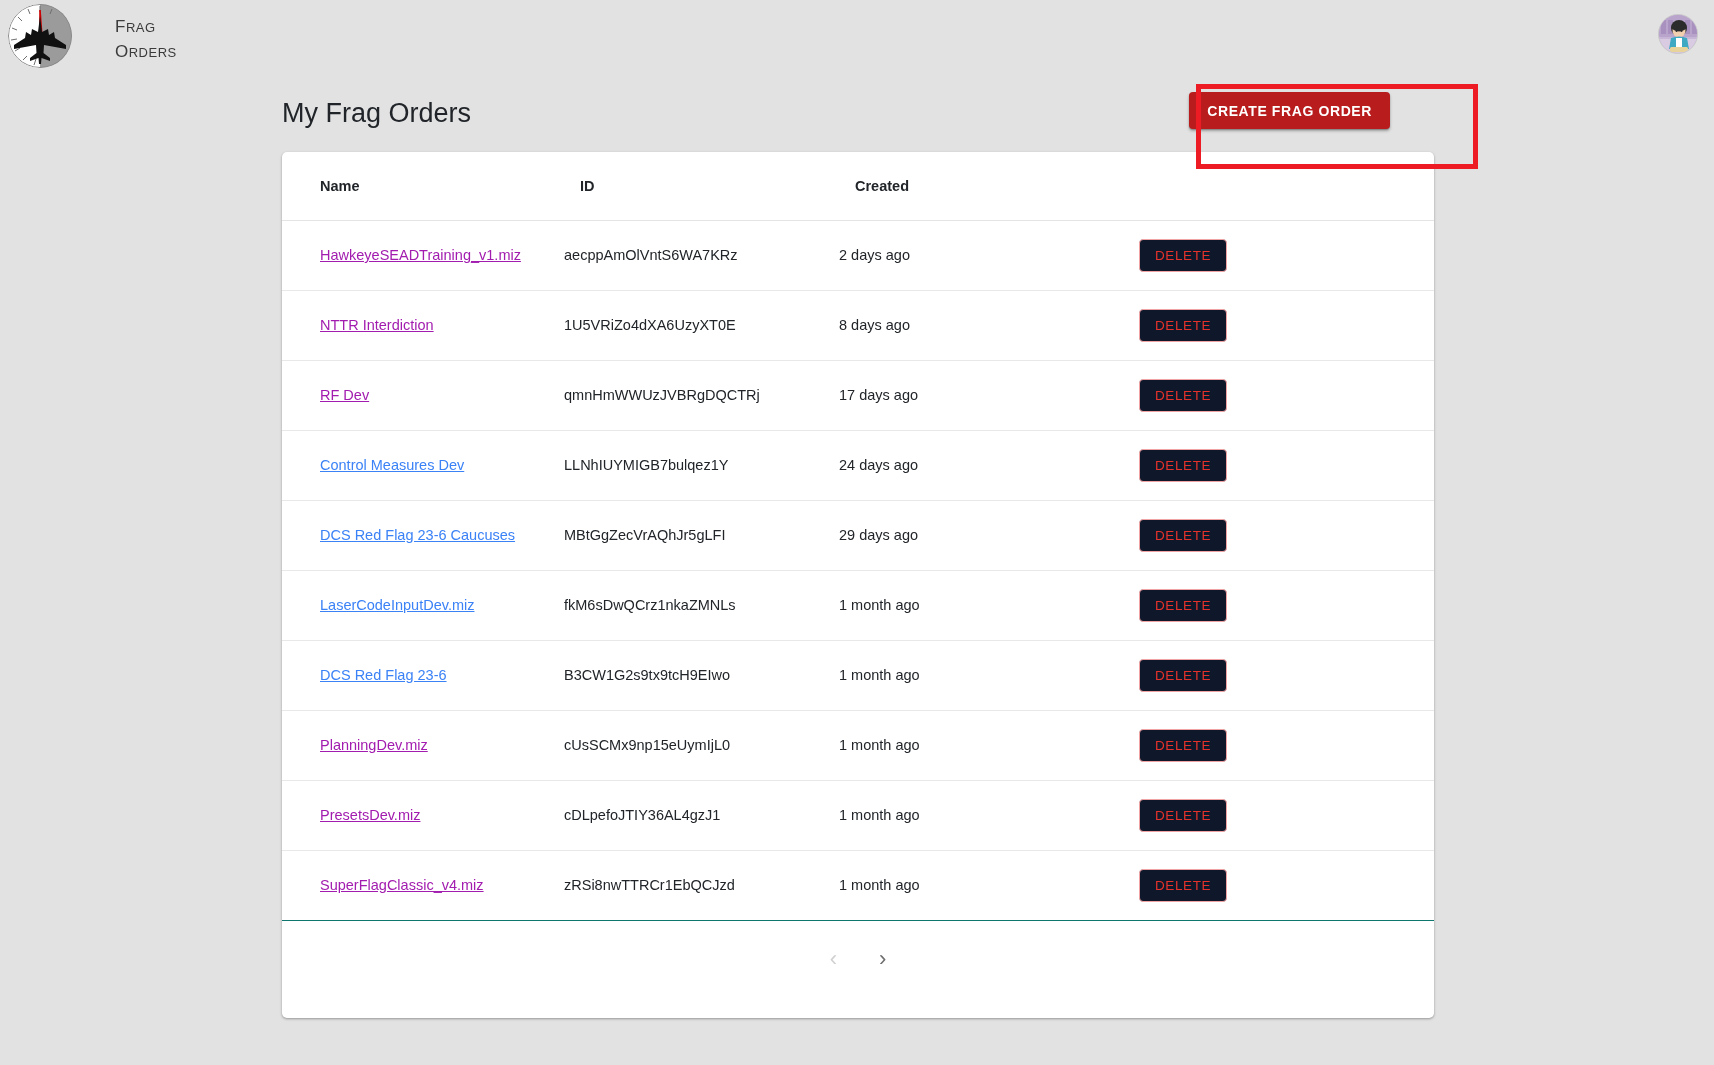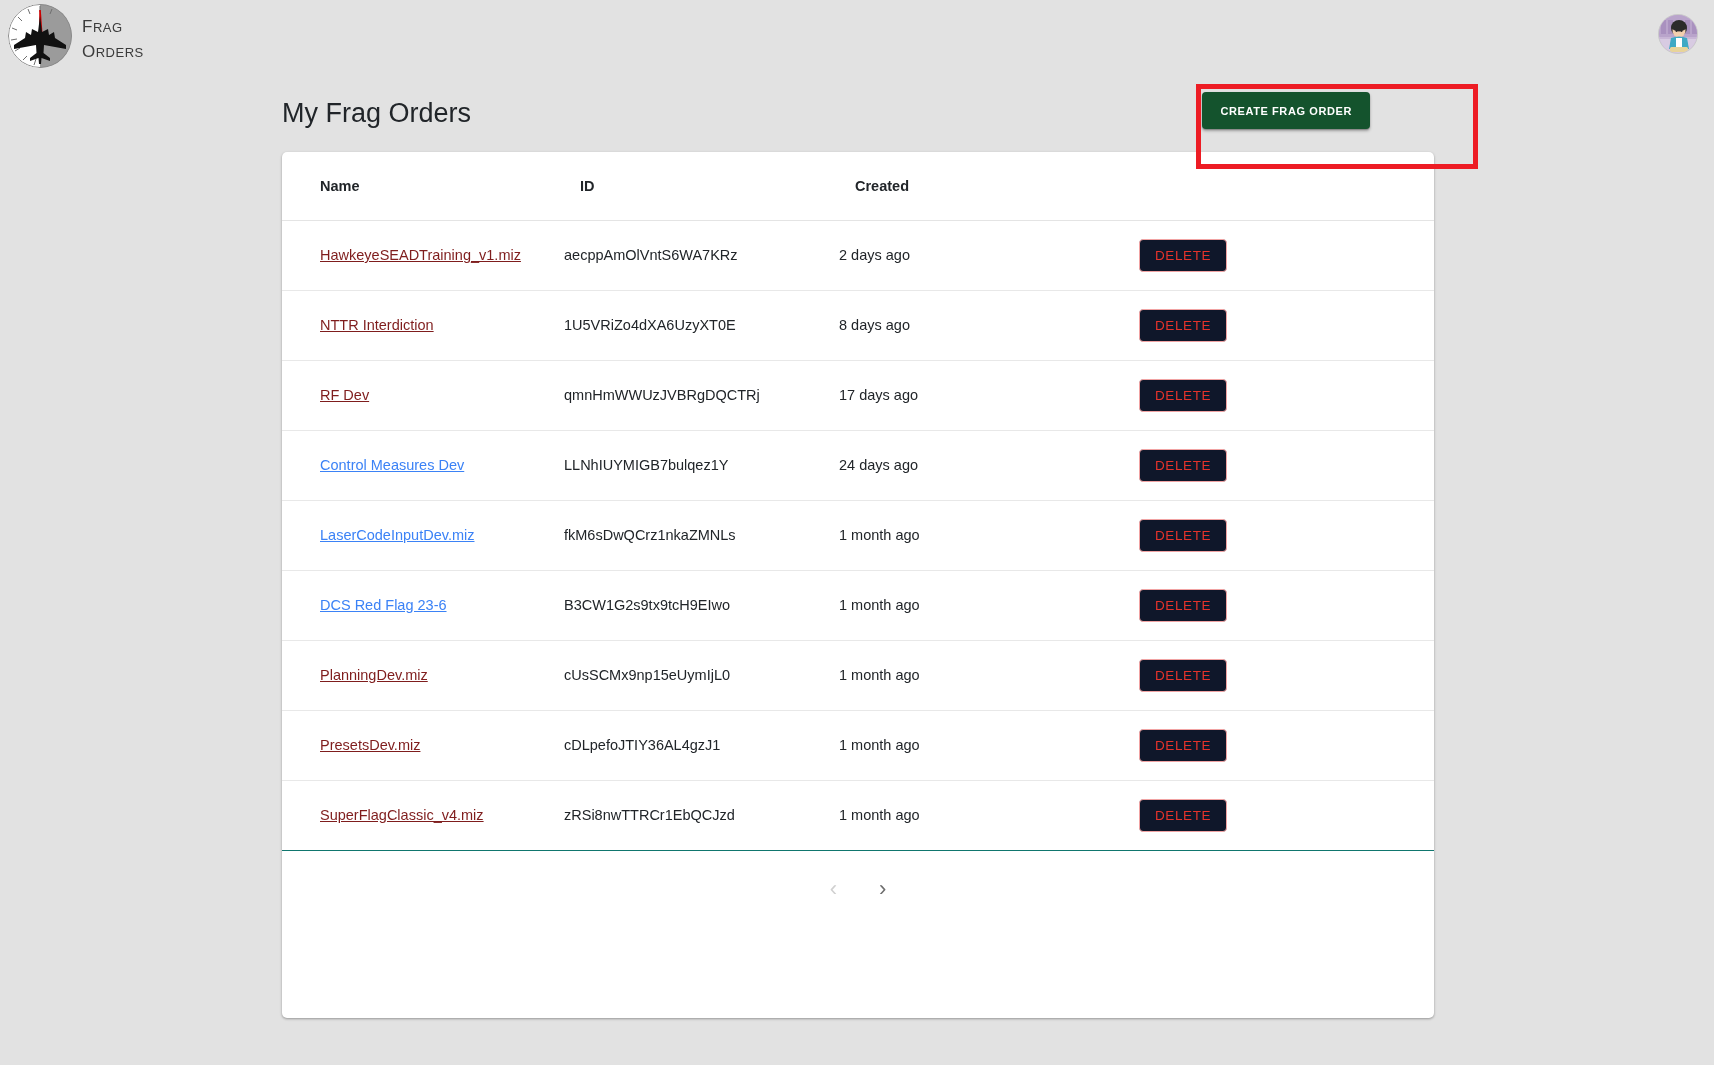--- a/index.html
+++ b/index.html
@@ -57,20 +57,21 @@
     flex-direction: column;
     line-height: 1.05;
     color: #3b3b3b;
     font-family: "Liberation Sans", sans-serif;
   }
   .brand-text span {
     font-size: 19px;
     letter-spacing: 0.5px;
     font-variant: small-caps;
     text-transform: lowercase;
+    margin-left: 33px;
   }
   .brand-text span::first-letter { font-size: 24px; }
 
   .avatar {
     position: absolute;
     right: 16px; top: 14px;
     width: 40px; height: 40px;
     border-radius: 50%;
     overflow: hidden;
     border: 1px solid #c9c9c9;
@@ -88,28 +89,28 @@
   .page-title {
     position: absolute;
     left: 0; top: 6px;
     font-size: 27px;
     font-weight: normal;
     color: #212529;
     margin: 0;
   }
   .create-btn {
     position: absolute;
-    right: 64px; top: 0;
-    background: #14532d;
+    right: 44px; top: 0;
+    background: #b91c1c;
     color: #ffffff;
     border: none;
     border-radius: 4px;
     padding: 0 18px;
     height: 37px;
-    font-size: 11px;
+    font-size: 14px;
     font-weight: bold;
     letter-spacing: 0.6px;
     font-family: "Liberation Sans", sans-serif;
     cursor: pointer;
     box-shadow: 0 2px 3px rgba(0,0,0,0.30), 0 1px 1px rgba(0,0,0,0.18);
     white-space: nowrap;
   }
 
   
   .highlight-box {
@@ -159,21 +160,21 @@
     padding: 0;
   }
   table.orders tr:last-child td { border-bottom: 1px solid #0f766e; }
 
   .col-name { width: 282px; padding-left: 38px !important; }
   .col-id   { width: 275px; }
   .col-created { width: 300px; }
   .col-action { width: 295px; }
 
   .order-link {
-    color: #7f1d1d;
+    color: #a21caf;
     text-decoration: underline;
     font-size: 14.5px;
     cursor: pointer;
   }
   .order-link.visited { color: #3b82f6; }
 
   .delete-btn {
     background: #0f172a;
     border: 1px solid #f1a3a3;
     color: #e5332b;
@@ -305,20 +306,26 @@
         <td><button class="delete-btn">DELETE</button></td>
       </tr>
 
       <tr>
         <td class="col-name"><a class="order-link visited">Control Measures Dev</a></td>
         <td>LLNhIUYMIGB7bulqez1Y</td>
         <td>24 days ago</td>
         <td><button class="delete-btn">DELETE</button></td>
       </tr>
 
+      <tr>
+        <td class="col-name"><a class="order-link visited">DCS Red Flag 23-6 Caucuses</a></td>
+        <td>MBtGgZecVrAQhJr5gLFI</td>
+        <td>29 days ago</td>
+        <td><button class="delete-btn">DELETE</button></td>
+      </tr>
 
       <tr>
         <td class="col-name"><a class="order-link visited">LaserCodeInputDev.miz</a></td>
         <td>fkM6sDwQCrz1nkaZMNLs</td>
         <td>1 month ago</td>
         <td><button class="delete-btn">DELETE</button></td>
       </tr>
 
       <tr>
         <td class="col-name"><a class="order-link visited">DCS Red Flag 23-6</a></td>

